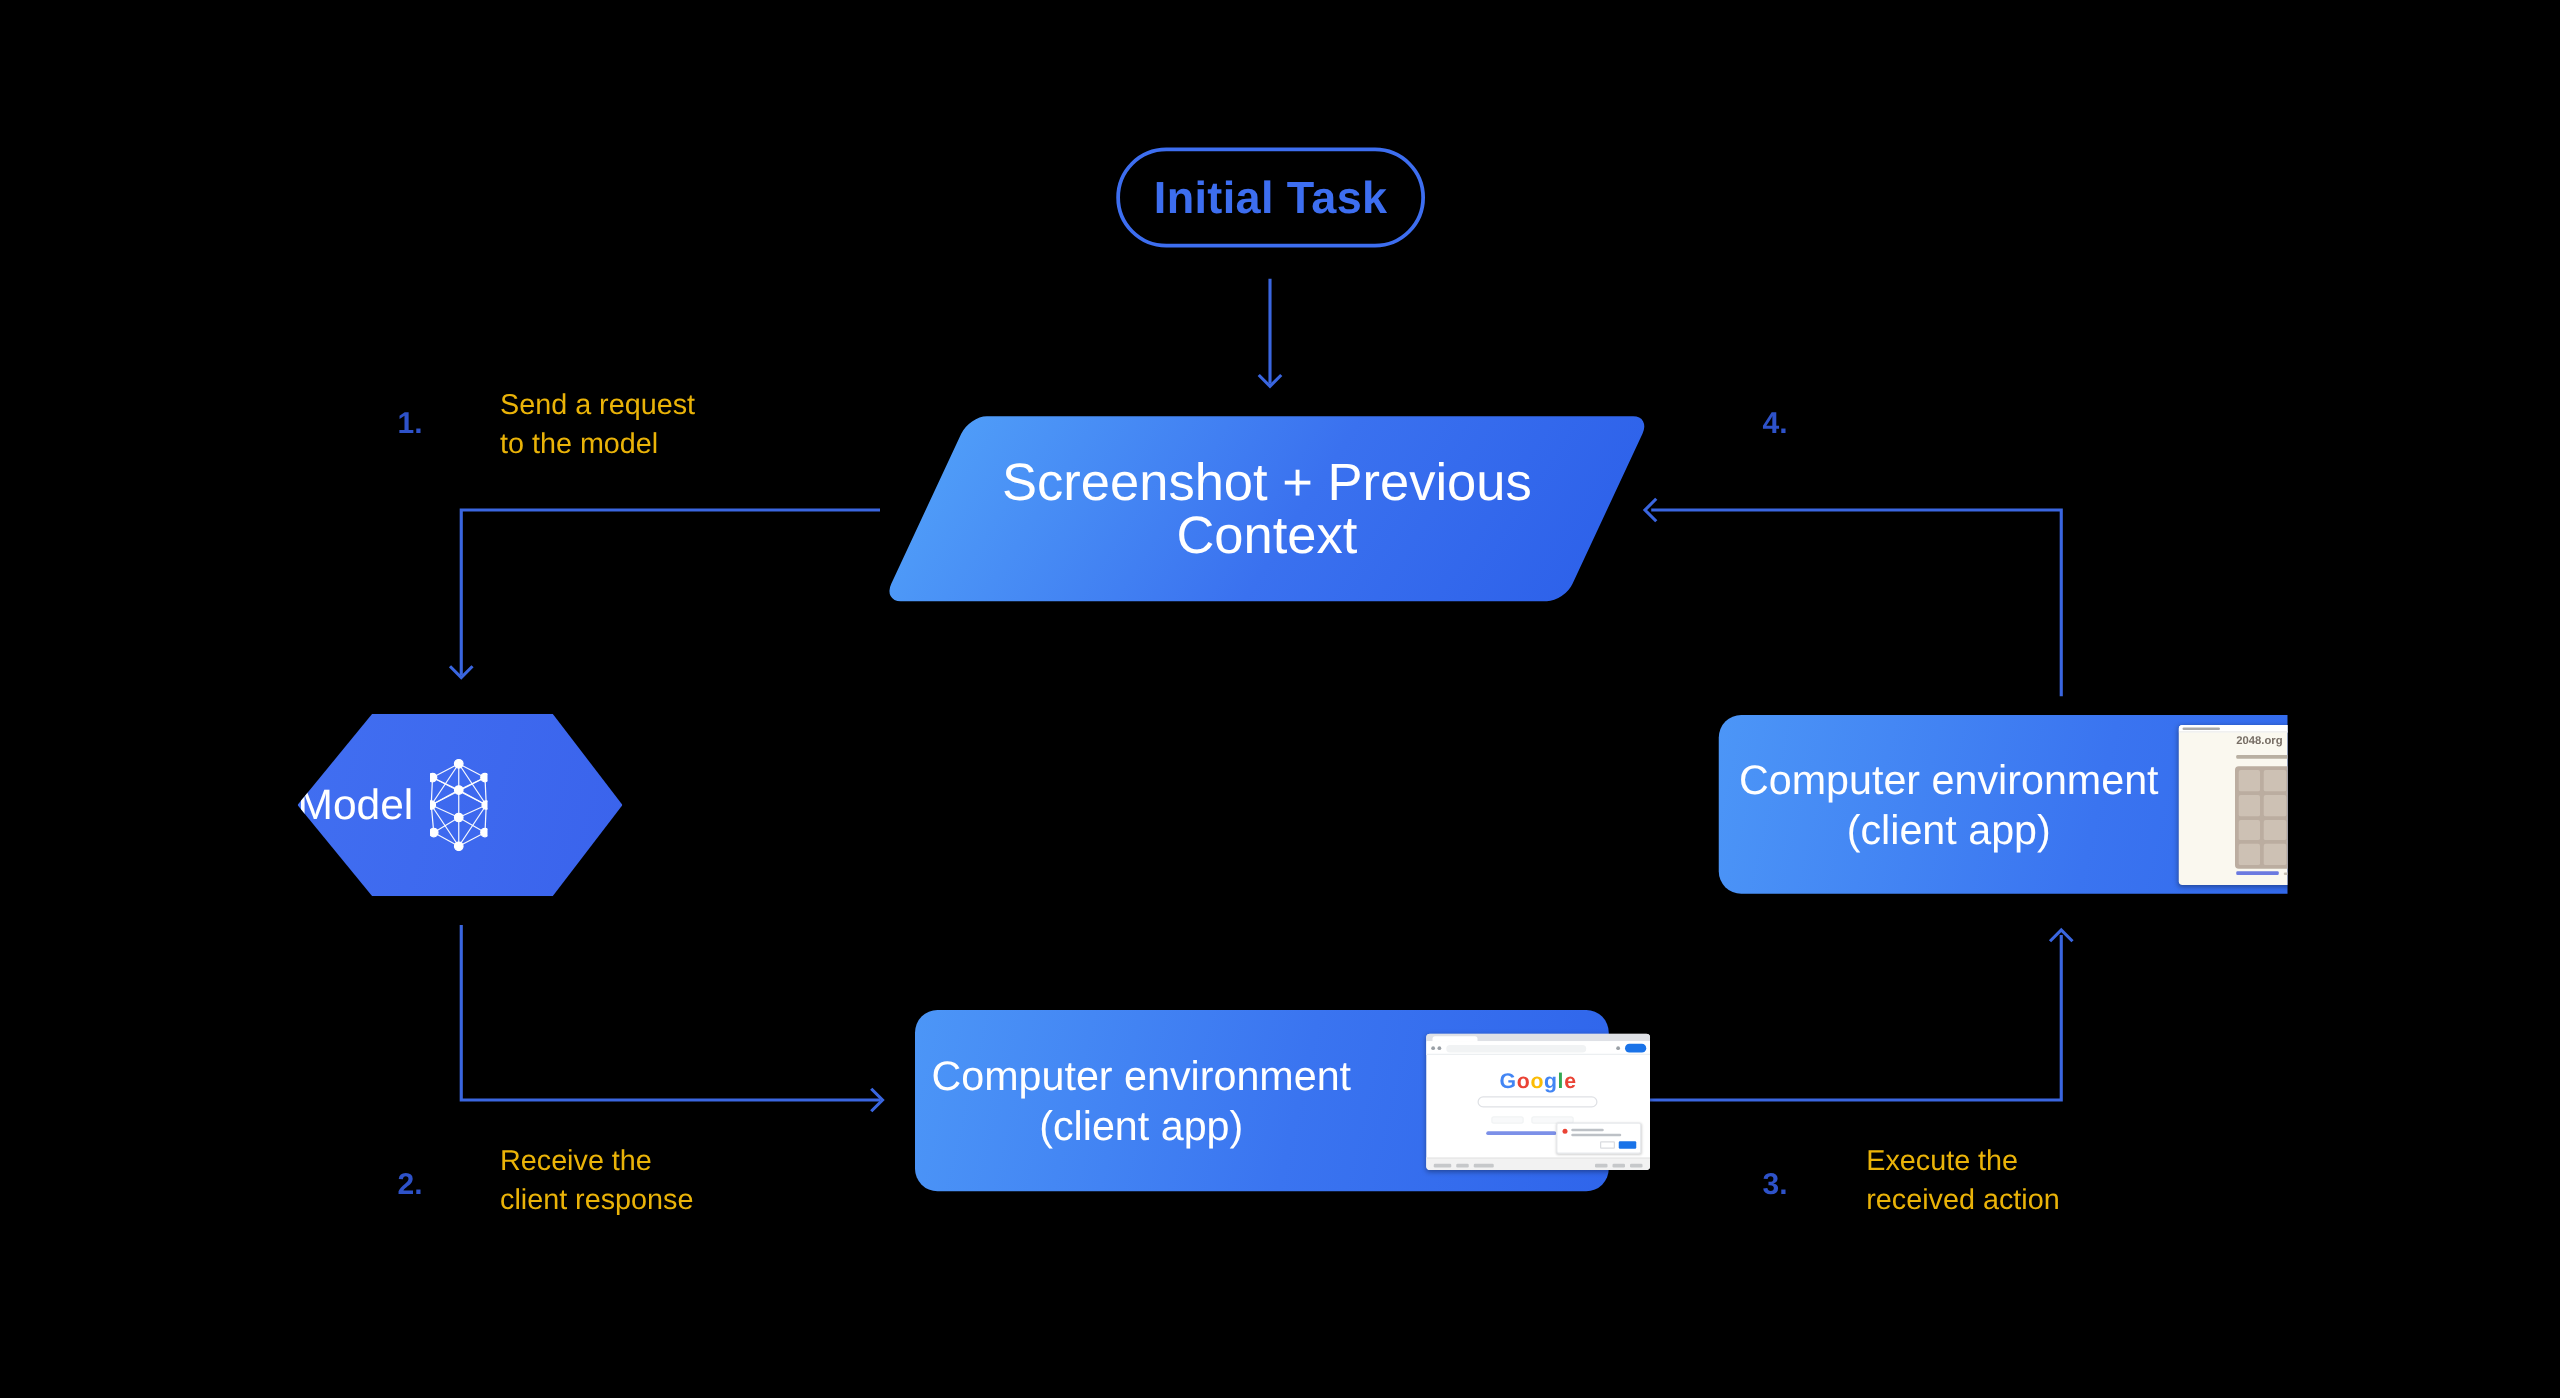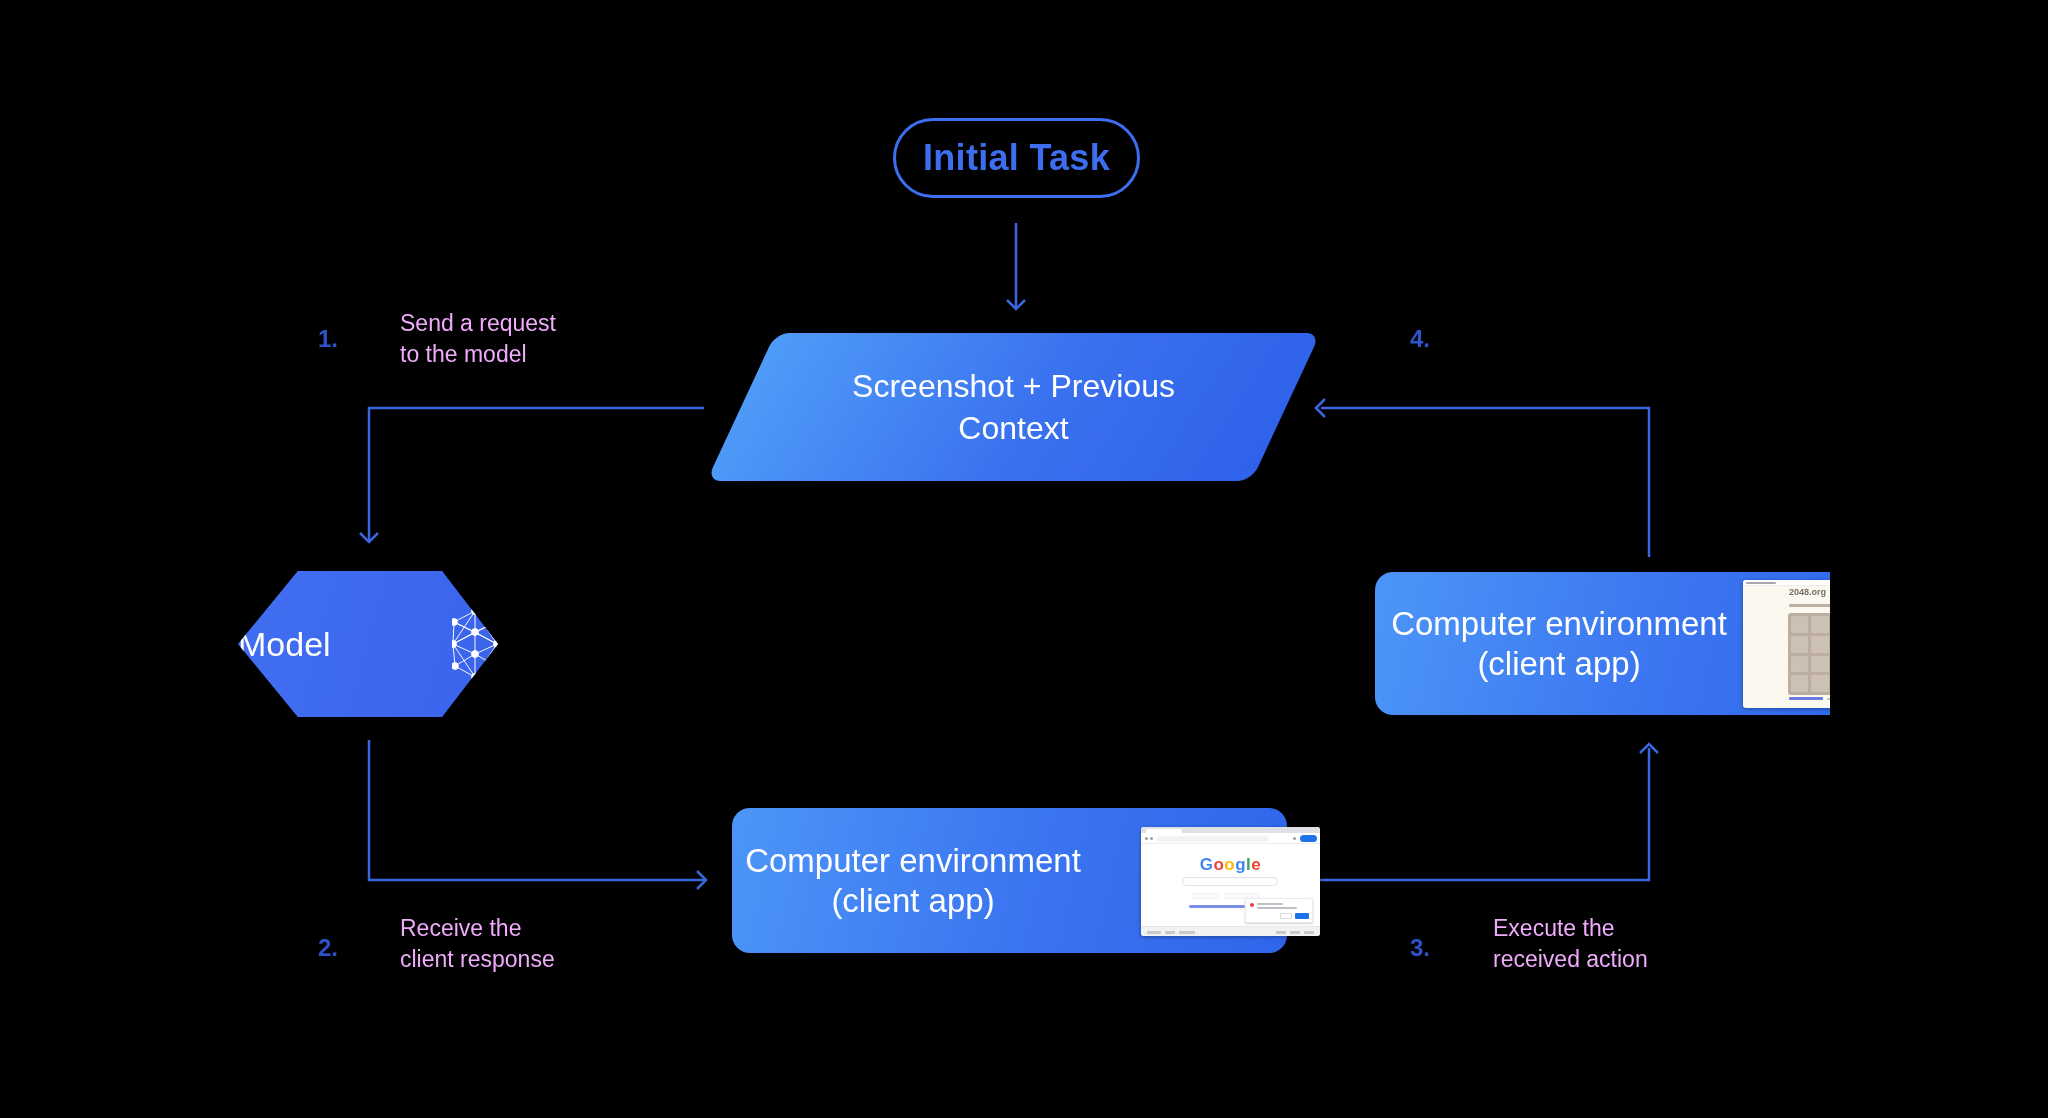--- a/index.html
+++ b/index.html
@@ -19,50 +19,50 @@
 
   
   .para-shape{
     left:741px;top:333px;width:545px;height:148px;border-radius:14px;
     transform:skewX(-25deg);
     background:linear-gradient(100deg,#4F9CF8 0%,#3A71EF 55%,#2E62EA 100%);
   }
   .para-text{
     left:741px;top:333px;width:545px;height:148px;
     display:flex;flex-direction:column;align-items:center;justify-content:center;
-    color:#fff;font-size:32px;font-weight:500;line-height:42px;text-align:center;
+    color:#fff;font-size:42px;font-weight:500;line-height:42px;text-align:center;
   }
 
   
   .hexagon{
     left:238px;top:571px;width:260px;height:146px;
     clip-path:polygon(0 50%,23% 0,78.5% 0,100% 50%,78.5% 100%,23% 100%);
     background:linear-gradient(105deg,#416FF1,#3A63EC);
-    display:flex;align-items:center;justify-content:space-between;gap:13px;
+    display:flex;align-items:center;justify-content:flex-start;gap:13px;
   }
   .hex-label{color:#fff;font-size:34px;font-weight:500;}
 
   
   .env-box{
     border-radius:18px;
     background:linear-gradient(103deg,#4C96F7 0%,#3A74F0 55%,#2F65EB 100%);
   }
   .env-bottom{left:732px;top:808px;width:555px;height:145px;}
   .env-right{left:1375px;top:572px;width:548px;height:143px;}
   .env-text{
     position:absolute;left:0;top:0;height:100%;
     display:flex;flex-direction:column;align-items:center;justify-content:center;
     color:#fff;font-size:33px;font-weight:500;line-height:40px;text-align:center;
   }
   .env-bottom .env-text{width:362px;}
   .env-right  .env-text{width:368px;}
 
   
   .step-num{color:#2E52C9;font-size:24px;font-weight:700;}
-  .step-text{color:#f0abfc;font-size:23px;font-weight:500;line-height:31px;}
+  .step-text{color:#eab308;font-size:23px;font-weight:500;line-height:31px;}
 
   
   .mini{box-sizing:border-box;border-radius:3px;overflow:hidden;box-shadow:0 1px 4px rgba(0,0,0,.35);}
   .g-mini{left:362px;top:19px;width:179px;height:109px;background:#fff;margin-left:47px;}
   .g-tabstrip{position:absolute;left:0;top:0;width:100%;height:6px;background:#dfe1e6;}
   .g-tab{position:absolute;left:5px;top:2px;width:36px;height:4px;background:#fff;border-radius:2px 2px 0 0;}
   .g-navbar{position:absolute;left:0;top:6px;width:100%;height:11px;background:#fff;border-bottom:1px solid #eceff1;box-sizing:border-box;}
   .g-navdot{position:absolute;top:4px;width:3px;height:3px;border-radius:50%;background:#9aa0a6;}
   .g-urlpill{position:absolute;left:16px;top:3px;width:112px;height:6px;background:#f1f3f4;border-radius:3px;}
   .g-signin{position:absolute;right:3px;top:2px;width:17px;height:7px;background:#1a73e8;border-radius:3.5px;}

